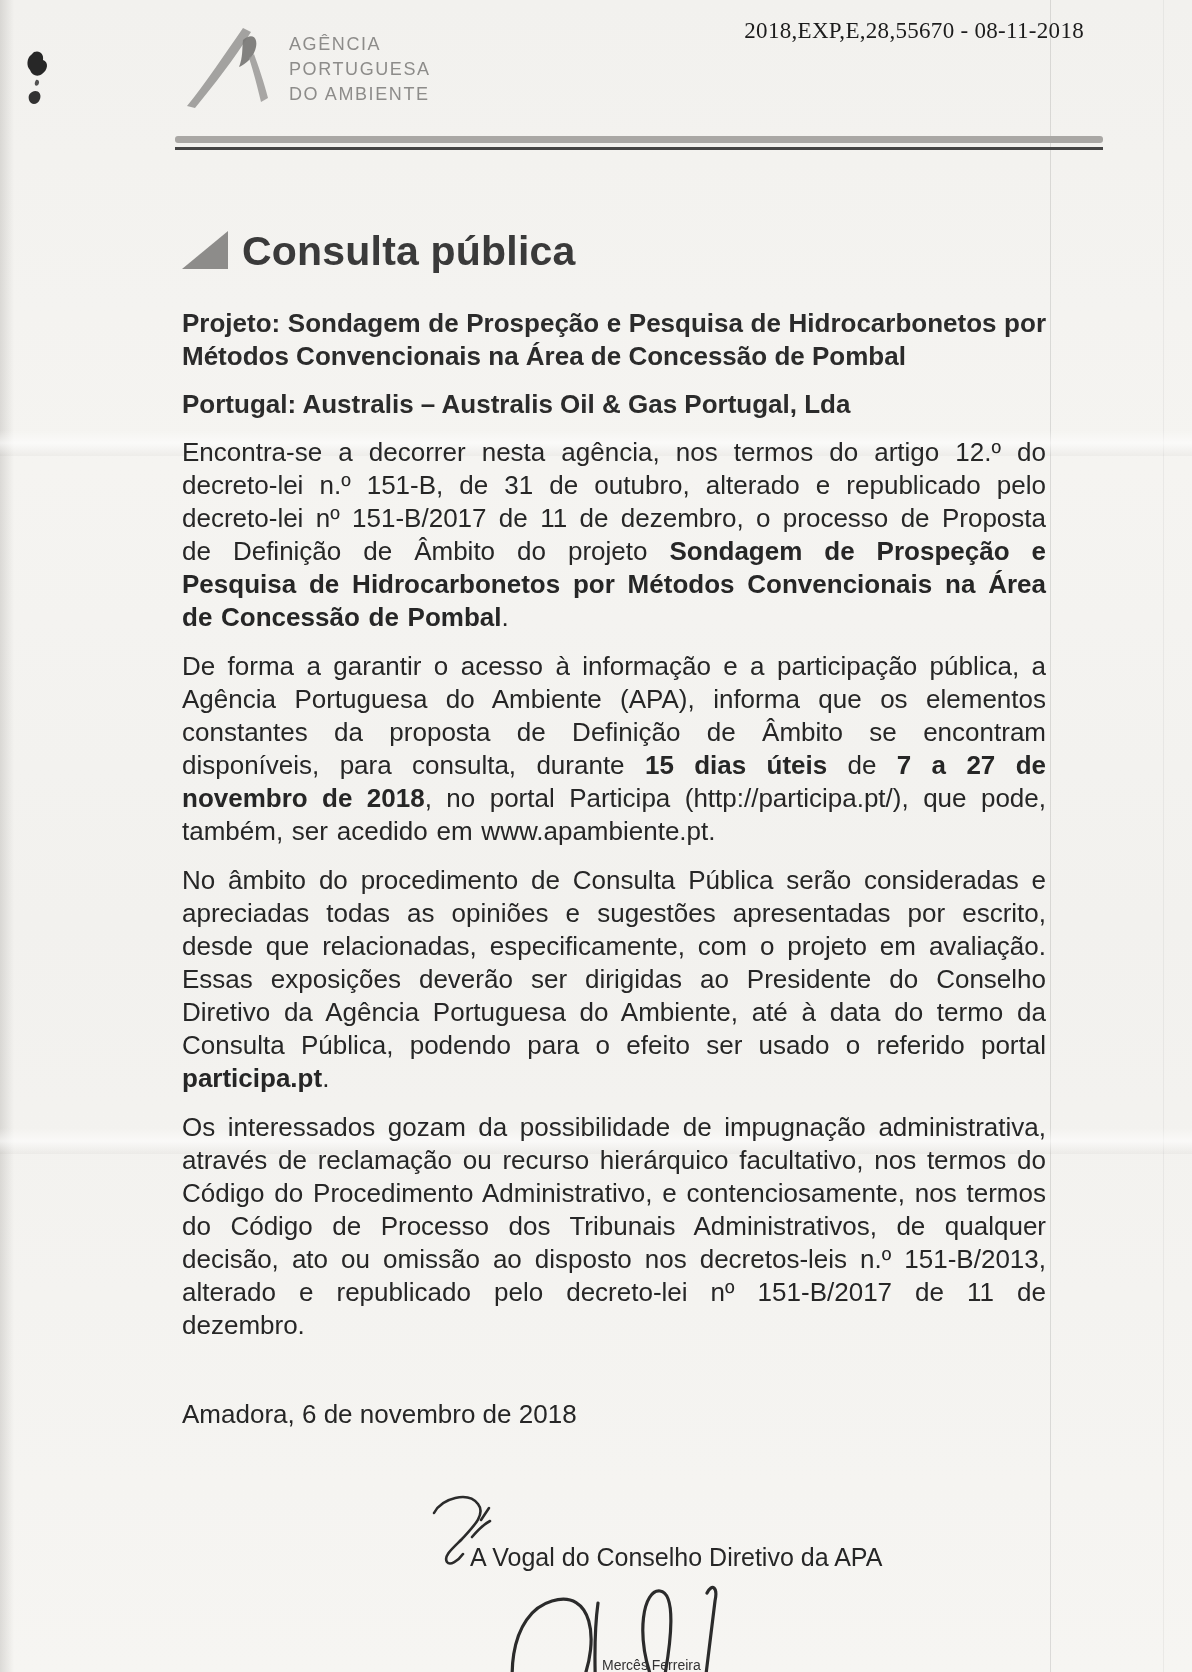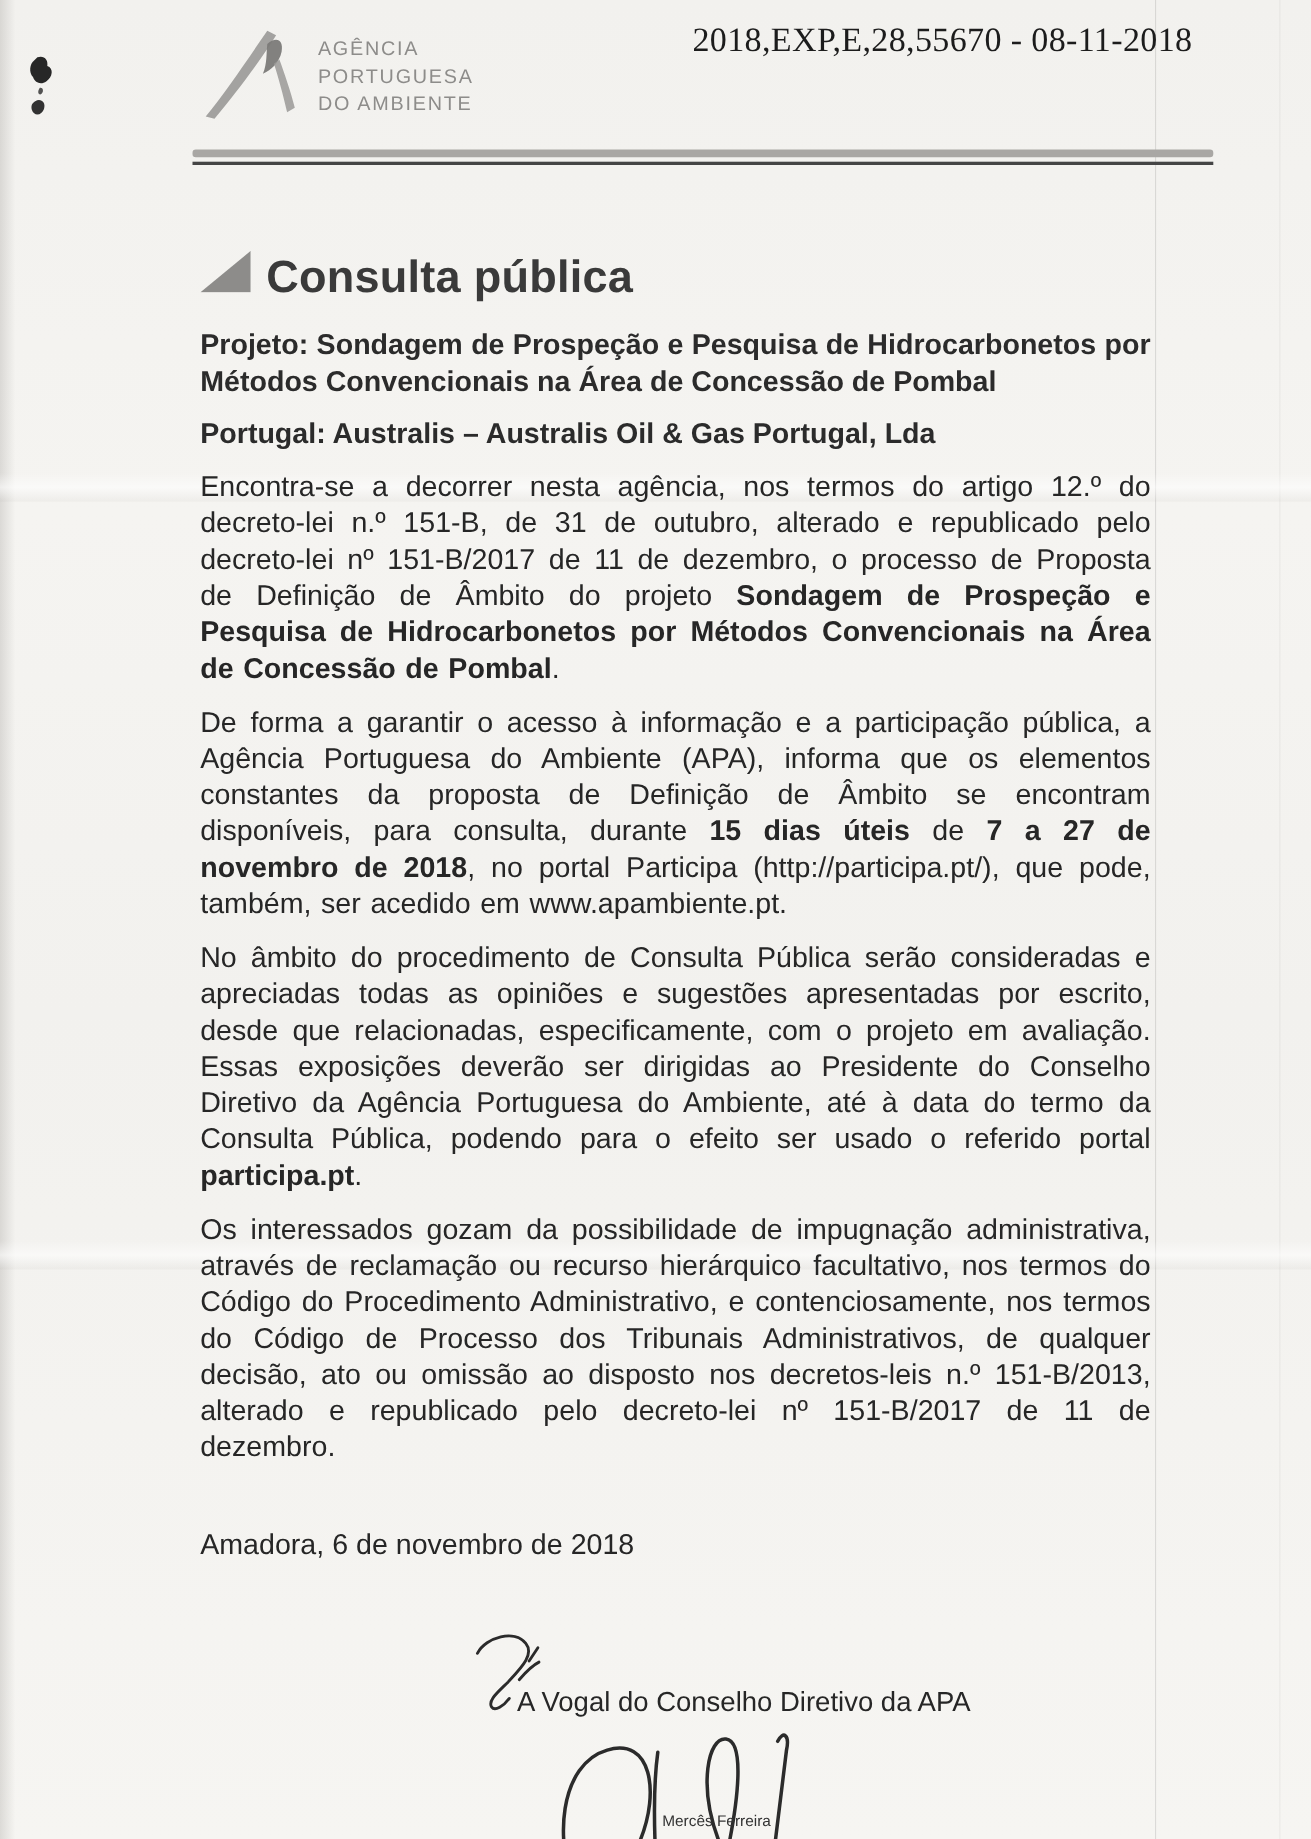--- a/index.html
+++ b/index.html
@@ -30,29 +30,29 @@
   .logo { position: absolute; left: 183px; top: 22px; display: flex; align-items: flex-start; }
   .logo-mark { width: 92px; height: 88px; margin-right: 14px; }
   .logo-text {
     margin-top: 10px;
     font-size: 18px; line-height: 25px; letter-spacing: 1.6px;
     color: #8d8c8a; font-weight: 400;
   }
   .ref-number {
     position: absolute; right: 108px; top: 18px;
     font-family: "Liberation Serif", serif;
-    font-size: 31px; color: #1c1c1c; letter-spacing: 0.3px;
+    font-size: 23px; color: #1c1c1c; letter-spacing: 0.3px;
   }
   .rule-wrap { position: absolute; left: 175px; top: 136px; width: 928px; }
   .rule-thick { height: 7px; background: #a9a7a4; border-radius: 3px; }
   .rule-thin { height: 3px; background: #454545; margin-top: 4px; }
 
   
   .content { position: absolute; left: 182px; top: 228px; width: 864px; }
-  .title-row { display: flex; align-items: flex-start; margin-bottom: 22px; }
+  .title-row { display: flex; align-items: center; margin-bottom: 32px; }
   .tri {
     width: 46px; height: 38px; margin-right: 14px; margin-bottom: 3px;
     background: #8d8c8a;
     clip-path: polygon(0 100%, 100% 100%, 100% 0);
   }
   h1.doc-title { font-size: 41px; font-weight: 700; color: #3a3a3a; letter-spacing: 0.2px; }
 
   p.line { font-size: 26px; line-height: 33px; text-align: justify; }
   p.field { font-weight: 700; color: #2b2b2b; margin-bottom: 15px; }
   p.field .plain { font-weight: 400; }

